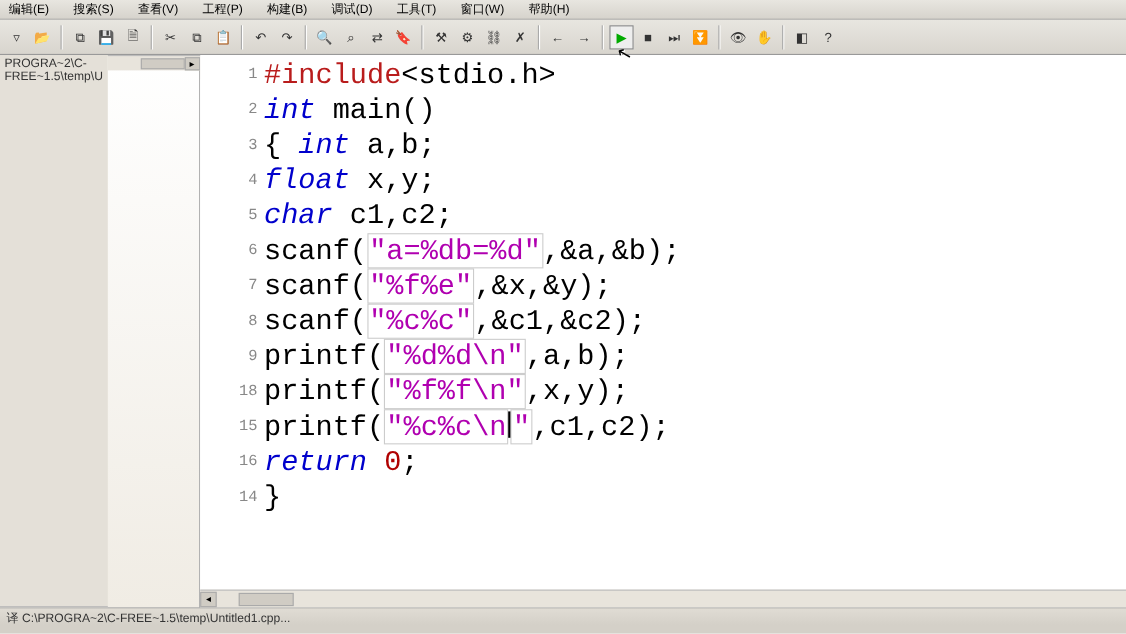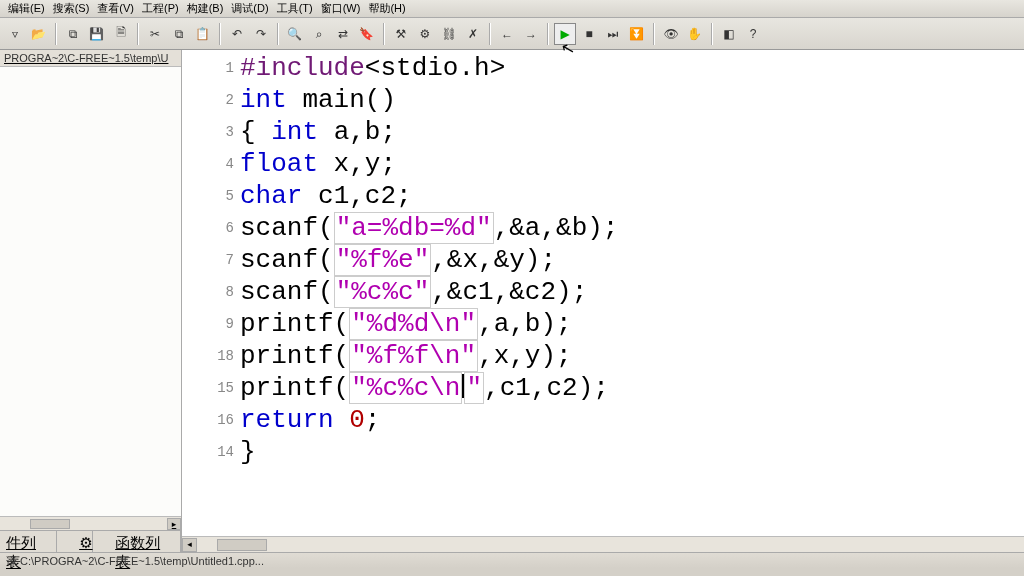--- a/index.html
+++ b/index.html
@@ -12,21 +12,21 @@
     position: relative;
   }
   .menubar {
     height: 18px;
     background: linear-gradient(#e8e6e0, #d6d3cc);
     display: flex;
     font-size: 11px;
     border-bottom: 1px solid #aaa;
     padding-left: 4px;
     align-items: center;
-    gap: 0;
+    gap: 14px;
   }
   .menu-item {
     padding: 1px 4px;
     cursor: pointer;
   }
   .toolbar {
     height: 32px;
     background: linear-gradient(#e8e6e0, #d8d5ce);
     border-bottom: 1px solid #999;
     display: flex;
@@ -56,22 +56,21 @@
   .main {
     display: flex;
     height: 502px;
     background: #fff;
   }
   .sidebar {
     width: 182px;
     background: linear-gradient(#fff, #f0ece4);
     border-right: 1px solid #aaa;
     display: flex;
-    flex-direction: column;
-    text-decoration: underline;
+    flex-direction: row;
   }
   .side-label {
     font-size: 11px;
     padding: 2px 4px;
     color: #333;
     background: #e4e0d8;
     border-bottom: 1px solid #bbb;
   }
   .side-body { flex: 1; background: #fcfcfa; }
   .side-scroll {
@@ -128,22 +127,22 @@
     font-size: 14px;
     line-height: 32px;
     user-select:none;
   }
   .gutter div { height: 32px; }
   .code {
     flex:1;
     white-space: pre;
   }
   .code .line { height: 32px; }
-  .kw { color: #0000cc; }
-  .pp { color: #701a75; }
+  .kw { color: #0000cc; font-style: italic; }
+  .pp { color: #b91c1c; }
   .str { color: #b000b0; border:1px solid #ccc; padding:0 1px; }
   .num { color: #b00000; }
   .cursor {
     display:inline-block; width:2px; height:24px;
     background:#000; vertical-align:middle;
     position:relative; top:-2px;
   }
   .ed-hscroll {
     height: 16px;
     background:#e8e4dc;

